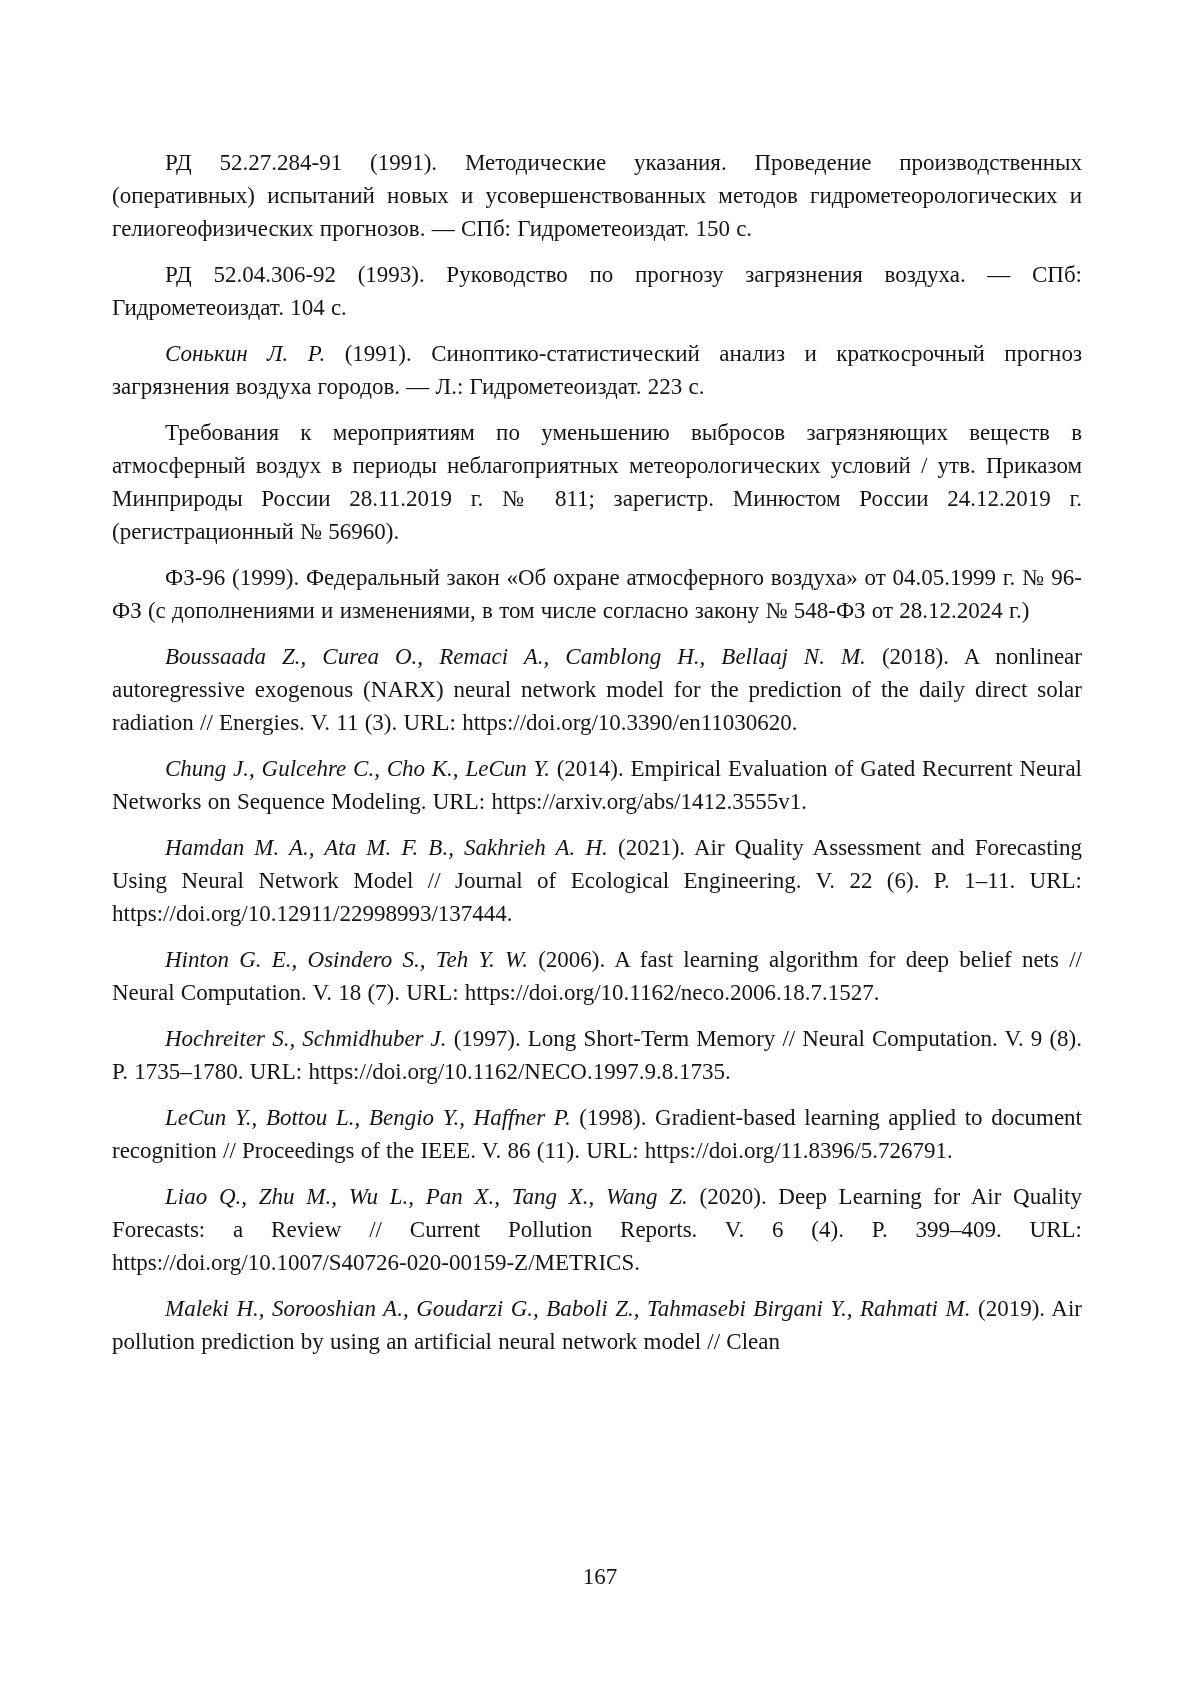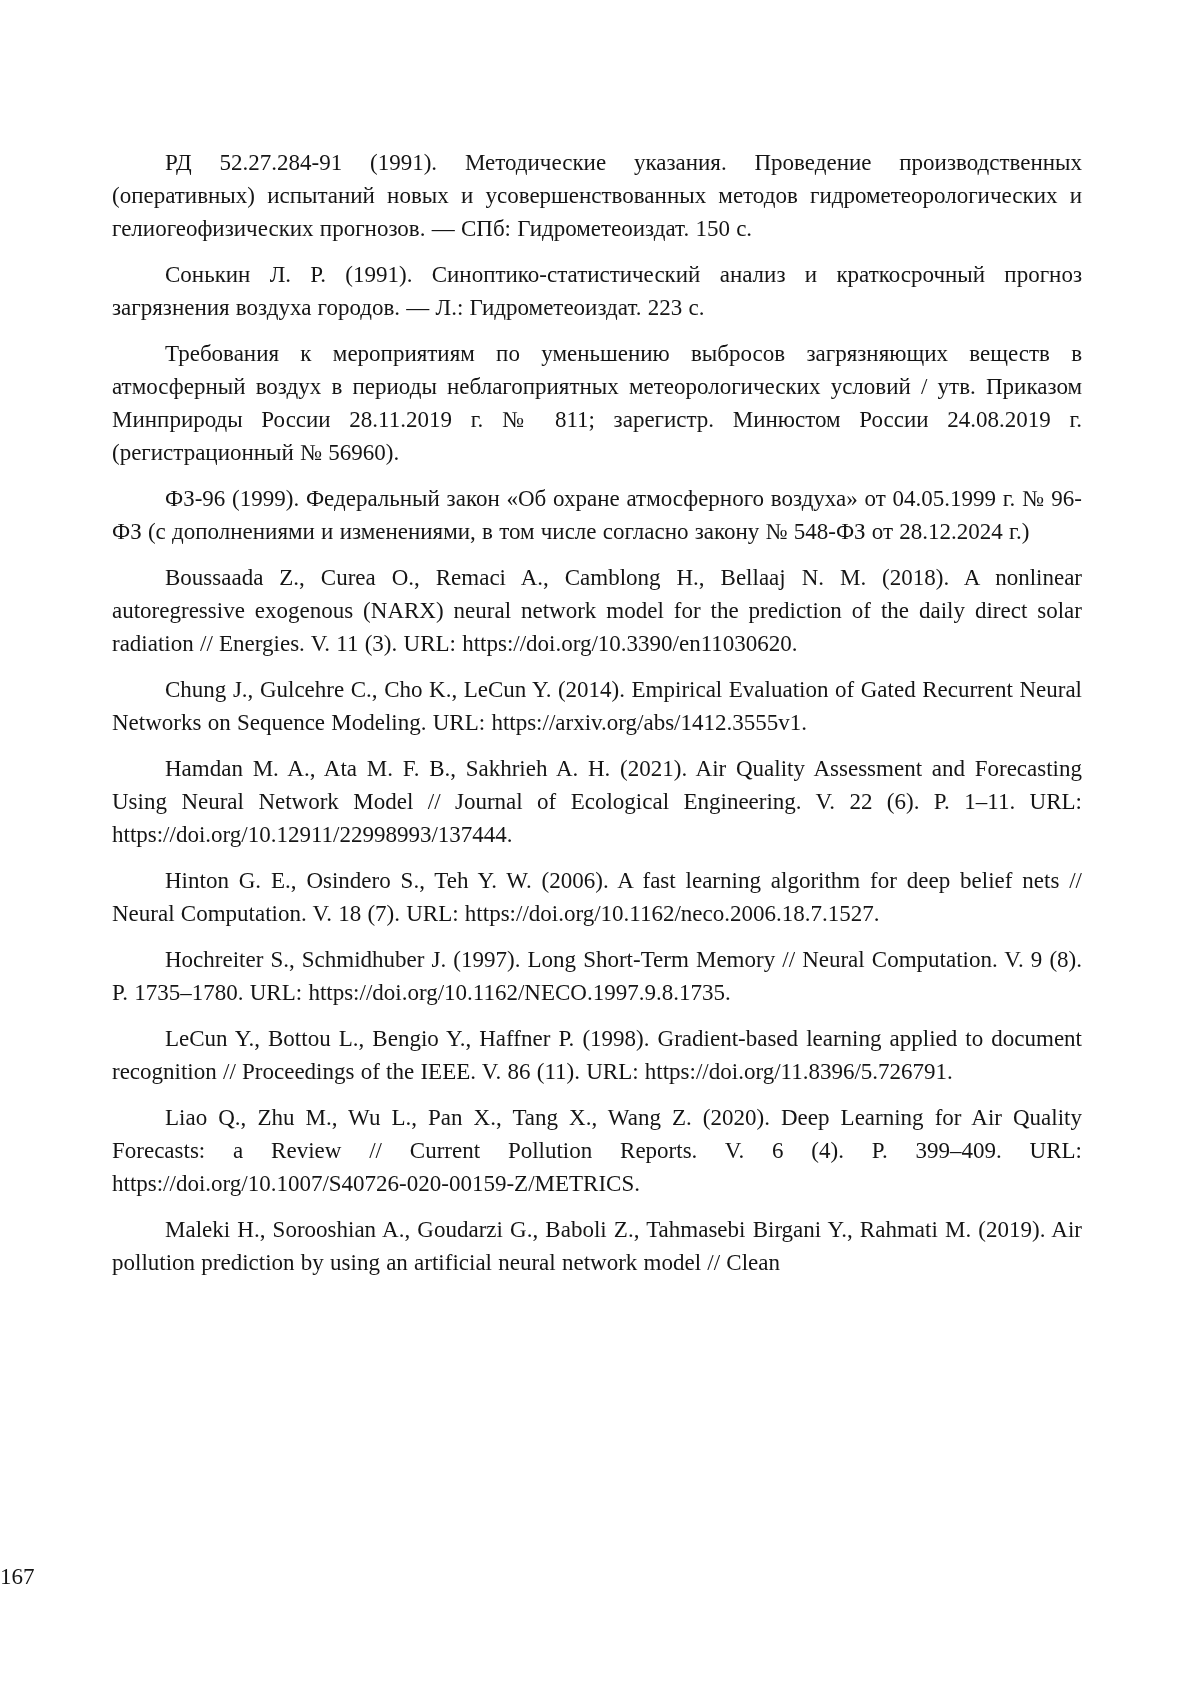--- a/index.html
+++ b/index.html
@@ -28,43 +28,45 @@
     font-size: 23px;
     line-height: 33px;
     text-align: justify;
     text-align-last: left;
     text-indent: 53px;
     hyphens: none;
     overflow-wrap: normal;
     word-spacing: 0.5px;
   }
   .ref .lead {
+    font-style: italic;
   }
   .page-number {
     position: absolute;
     left: 0;
     right: 0;
     top: 1560px;
-    text-align: left;
+    text-align: center;
     font-size: 23px;
     line-height: 33px;
     color: #151515;
   }
 </style>
 </head>
 <body>
 
 <div class="page">
 
   <p class="ref"><span class="lead"></span><span>РД 52.27.284-91 (1991). Методические указания. Проведение производственных (оперативных) испытаний новых и усовершенствованных методов гидрометеорологических и гелиогеофизических прогнозов. — СПб: Гидрометеоиздат. 150 с.</span></p>
 
+  <p class="ref"><span class="lead"></span><span>РД 52.04.306-92 (1993). Руководство по прогнозу загрязнения воздуха. — СПб: Гидрометеоиздат. 104 с.</span></p>
 
   <p class="ref"><span class="lead">Сонькин Л. Р.</span><span> (1991). Синоптико-статистический анализ и краткосрочный прогноз загрязнения воздуха городов. — Л.: Гидрометеоиздат. 223 с.</span></p>
 
-  <p class="ref"><span class="lead"></span><span>Требования к мероприятиям по уменьшению выбросов загрязняющих веществ в атмосферный воздух в периоды неблагоприятных метеорологических условий / утв. Приказом Минприроды России 28.11.2019 г. № 811; зарегистр. Минюстом России 24.08.2019 г. (регистрационный № 56960).</span></p>
+  <p class="ref"><span class="lead"></span><span>Требования к мероприятиям по уменьшению выбросов загрязняющих веществ в атмосферный воздух в периоды неблагоприятных метеорологических условий / утв. Приказом Минприроды России 28.11.2019 г. № 811; зарегистр. Минюстом России 24.12.2019 г. (регистрационный № 56960).</span></p>
 
   <p class="ref"><span class="lead"></span><span>ФЗ-96 (1999). Федеральный закон «Об охране атмосферного воздуха» от 04.05.1999 г. № 96-ФЗ (с дополнениями и изменениями, в том числе согласно закону № 548-ФЗ от 28.12.2024 г.)</span></p>
 
   <p class="ref"><span class="lead">Boussaada Z., Curea O., Remaci A., Camblong H., Bellaaj N. M.</span><span> (2018). A nonlinear autoregressive exogenous (NARX) neural network model for the prediction of the daily direct solar radiation // Energies. V. 11 (3). URL: https://doi.org/10.3390/en11030620.</span></p>
 
   <p class="ref"><span class="lead">Chung J., Gulcehre C., Cho K., LeCun Y.</span><span> (2014). Empirical Evaluation of Gated Recurrent Neural Networks on Sequence Modeling. URL: https://arxiv.org/abs/1412.3555v1.</span></p>
 
   <p class="ref"><span class="lead">Hamdan M. A., Ata M. F. B., Sakhrieh A. H.</span><span> (2021). Air Quality Assessment and Forecasting Using Neural Network Model // Journal of Ecological Engineering. V. 22 (6). P. 1–11. URL: https://doi.org/10.12911/22998993/137444.</span></p>
 
 

